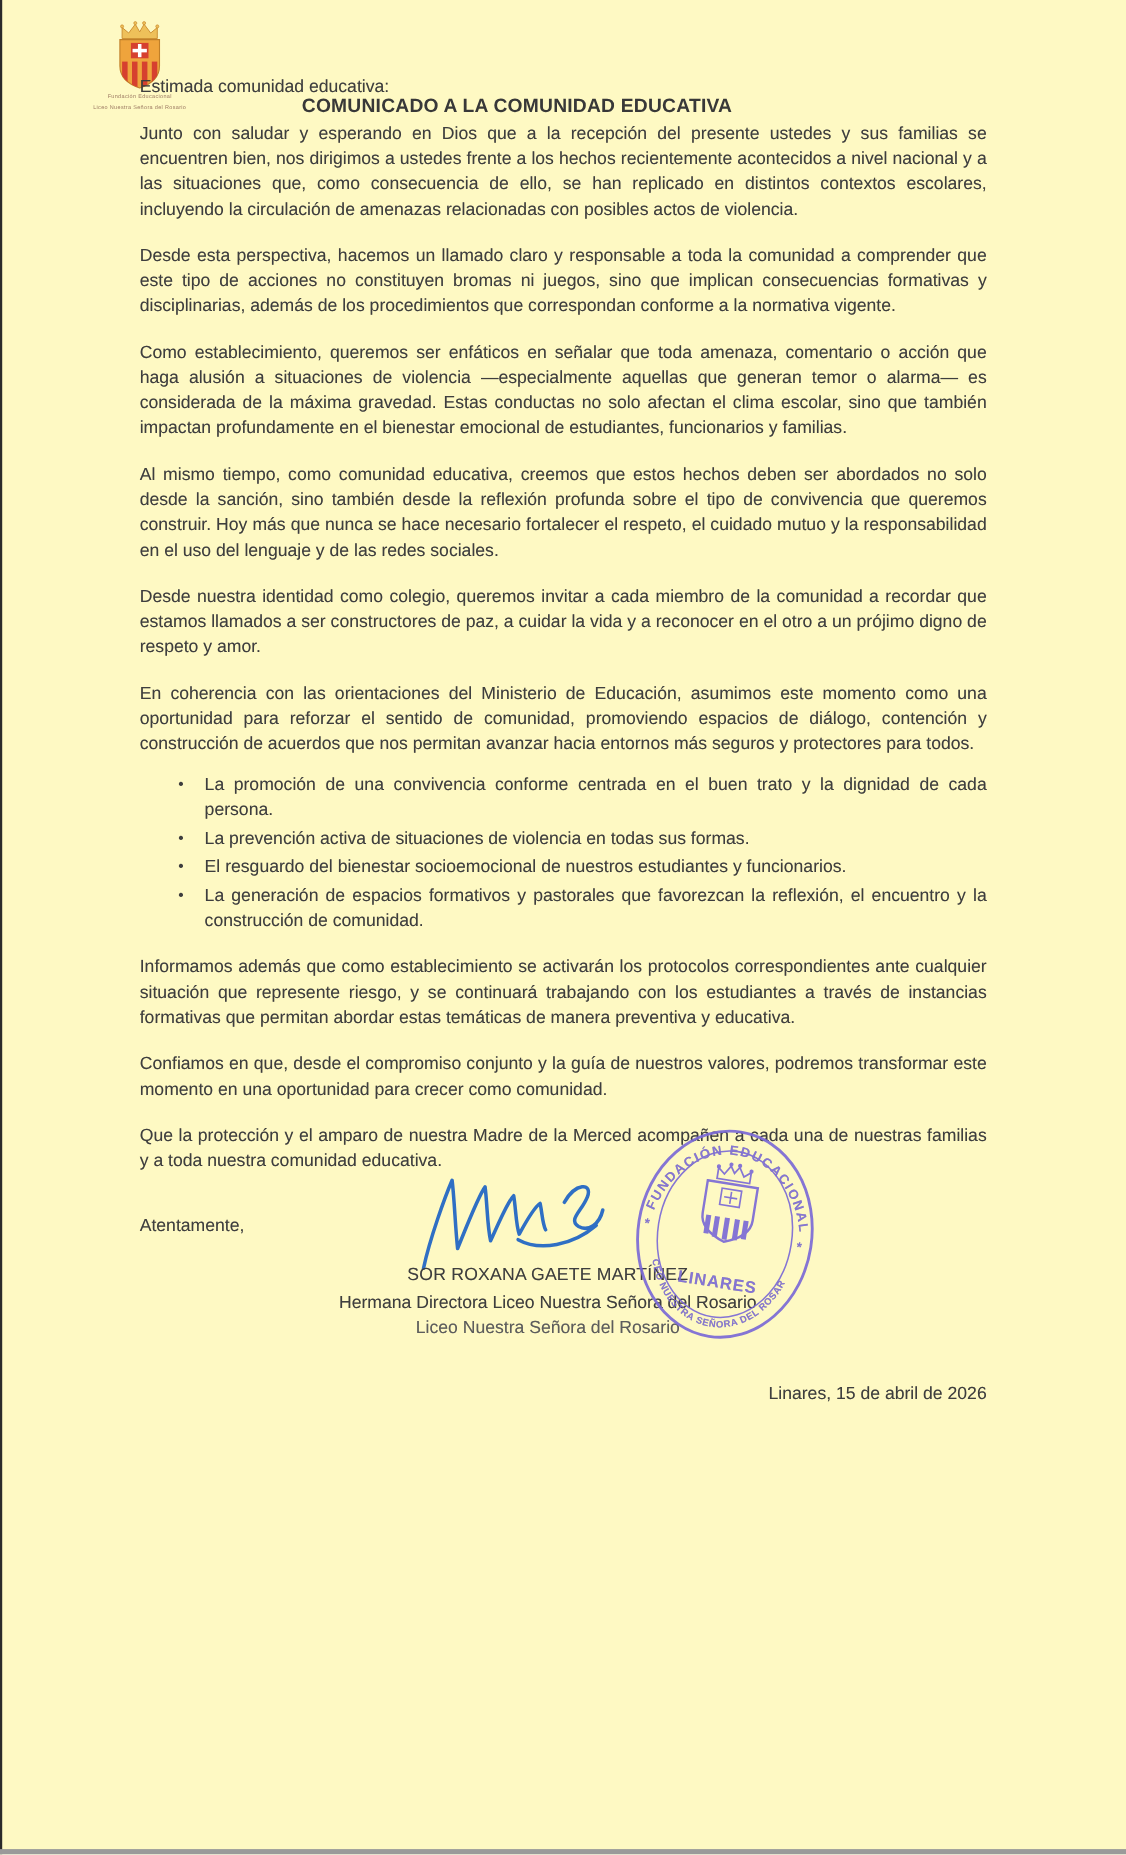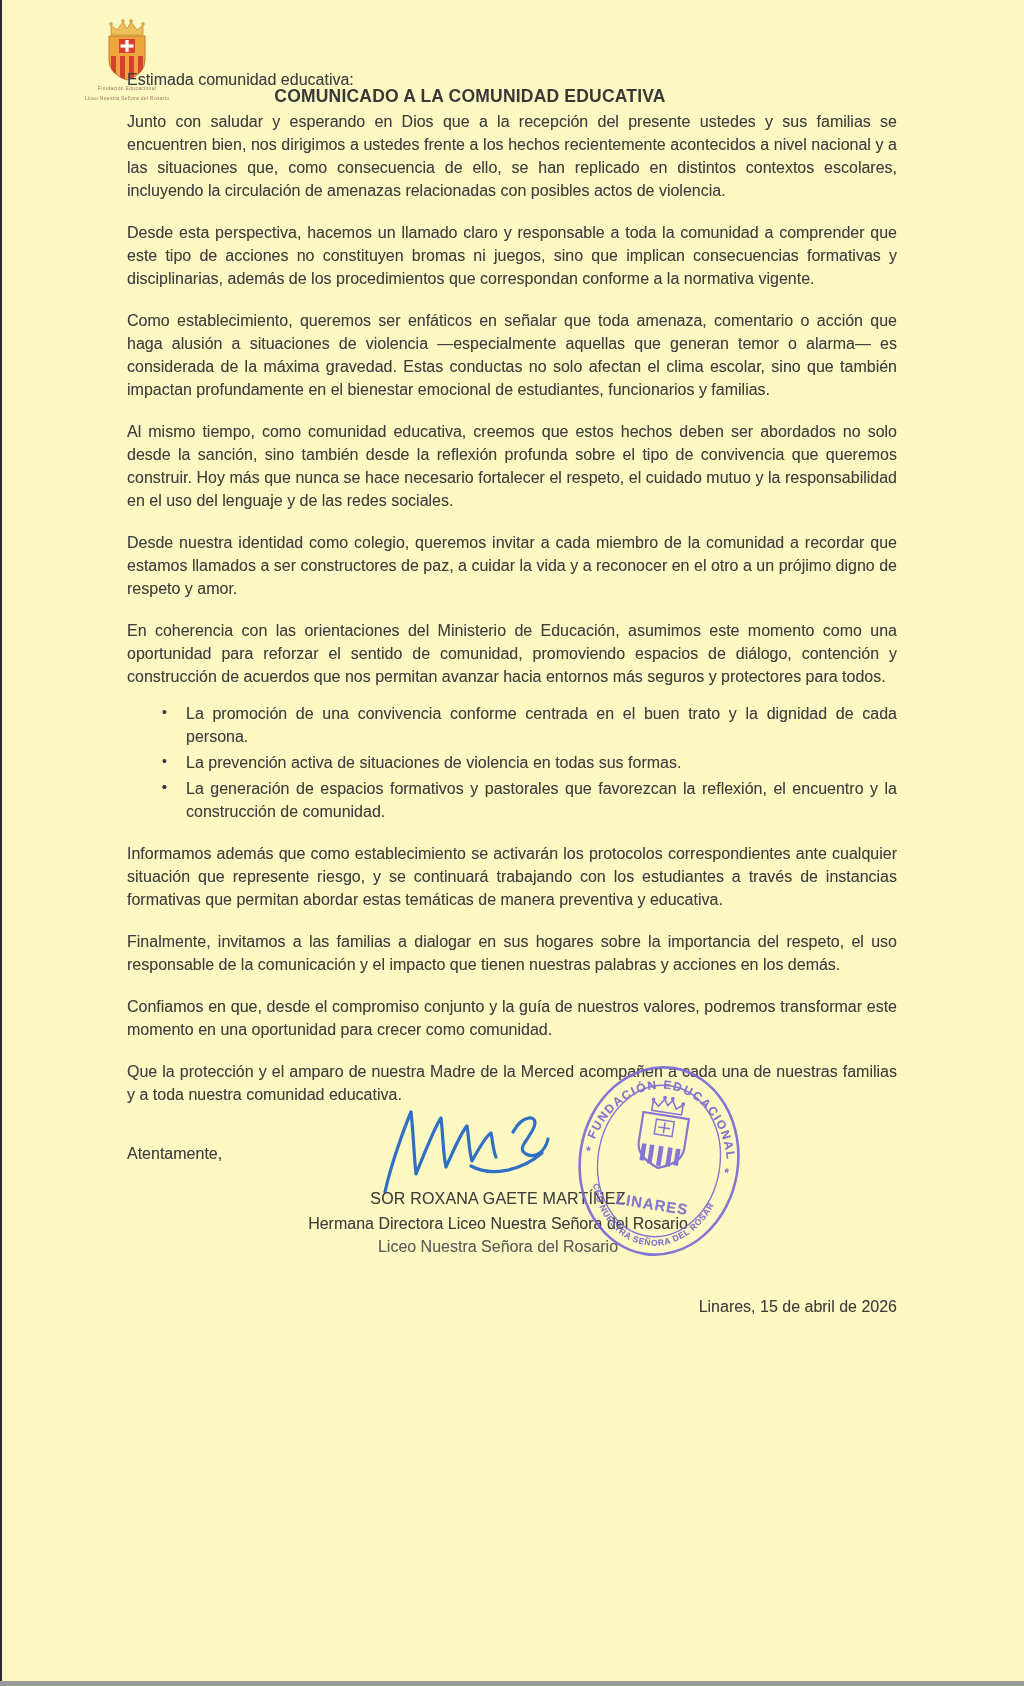--- a/index.html
+++ b/index.html
@@ -100,29 +100,29 @@
       <li>
         <span class="blt">•</span>
         <span>La promoción de una convivencia conforme centrada en el buen trato y la dignidad de cada persona.</span>
       </li>
       <li>
         <span class="blt">•</span>
         <span>La prevención activa de situaciones de violencia en todas sus formas.</span>
       </li>
       <li>
         <span class="blt">•</span>
+        <span>El resguardo del bienestar socioemocional de nuestros estudiantes y funcionarios.</span>
       </li>
       <li>
         <span class="blt">•</span>
         <span>La generación de espacios formativos y pastorales que favorezcan la reflexión, el encuentro y la construcción de comunidad.</span>
       </li>
     </ul>
 
     <p>Informamos además que como establecimiento se activarán los protocolos correspondientes ante cualquier situación que represente riesgo, y se continuará trabajando con los estudiantes a través de instancias formativas que permitan abordar estas temáticas de manera preventiva y educativa.</p>
-    <p>Finalmente, invitamos a las familias a dialogar en sus hogares sobre la importancia del respeto, el uso responsable de la comunicación y el impacto que tienen nuestras palabras y acciones en los demás.</p>
     <p>Confiamos en que, desde el compromiso conjunto y la guía de nuestros valores, podremos transformar este momento en una oportunidad para crecer como comunidad.</p>
     <p>Que la protección y el amparo de nuestra Madre de la Merced acompañen a cada una de nuestras familias y a toda nuestra comunidad educativa.</p>
 
     <div class="closing-block">
       <span class="valediction">Atentamente,</span>
 
       <svg class="sig-svg" width="180" height="96" viewBox="0 0 180 96">
         <g fill="none" stroke="#2f6fc4" stroke-width="3.2" stroke-linecap="round" stroke-linejoin="round">
           <path d="M6,88 C12,60 26,22 32,8 C34,24 35,52 37,70 C46,48 56,22 62,14 C64,30 64,50 67,63 C74,48 82,28 88,22 C90,34 90,48 93,57 C99,46 106,33 112,29 C114,38 114,47 117,53"></path>
           <path d="M134,28 C144,10 160,10 155,23 C150,36 137,44 147,50 C156,55 166,48 169,35"></path>

